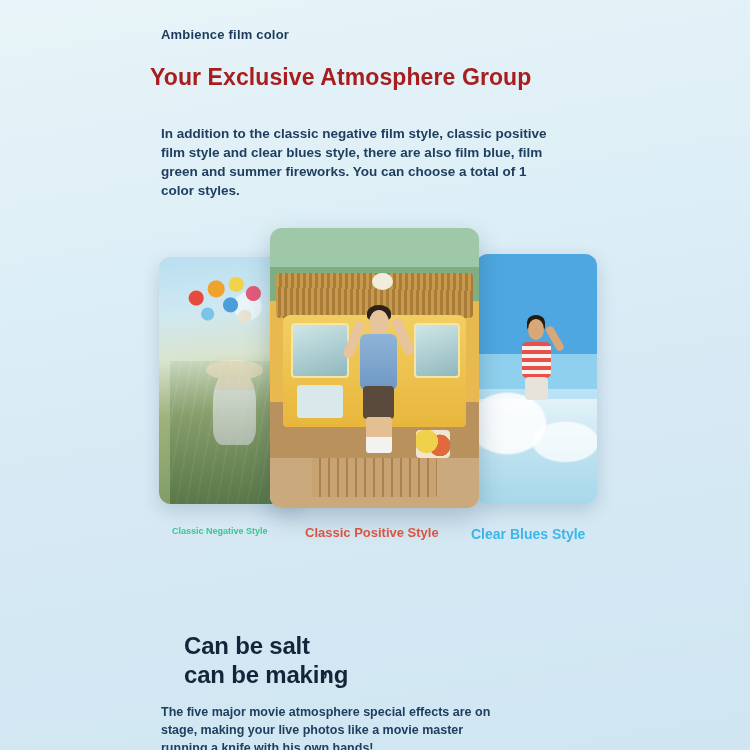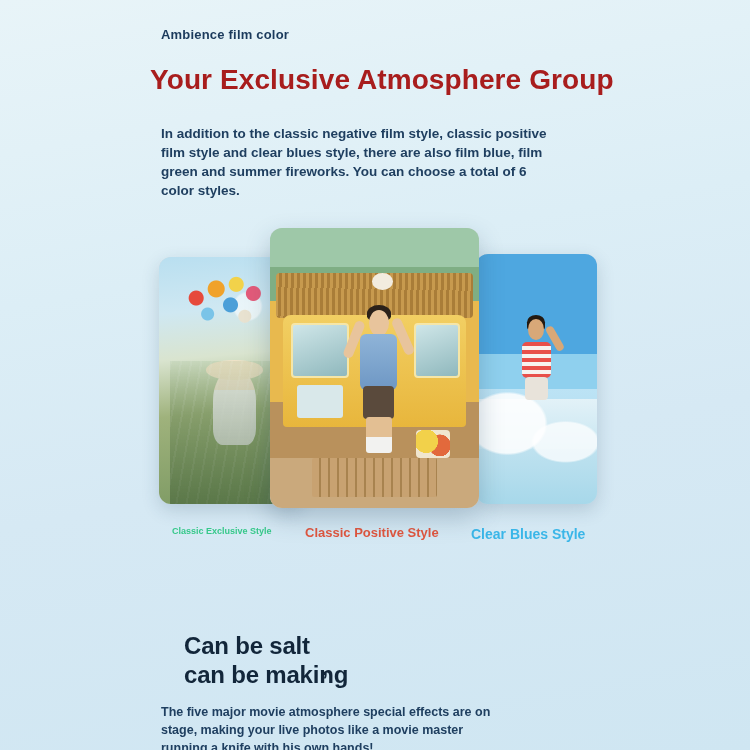--- a/index.html
+++ b/index.html
@@ -29,21 +29,21 @@
     top: 27px;
     font-size: 13px;
     font-weight: bold;
     color: #1b3a5c;
     letter-spacing: 0.2px;
   }
   .headline {
     position: absolute;
     left: 150px;
     top: 64px;
-    font-size: 28px;
+    font-size: 23px;
     font-weight: bold;
     color: #a81d1d;
     letter-spacing: 0.1px;
   }
   .body-copy {
     position: absolute;
     left: 161px;
     top: 124px;
     width: 400px;
     font-size: 13.5px;
@@ -383,21 +383,21 @@
     color: #1f3f60;
   }
 </style>
 </head>
 <body>
 
 <div class="page">
 
   <div class="eyebrow">Ambience film color</div>
   <div class="headline">Your Exclusive Atmosphere Group</div>
-  <div class="body-copy">In addition to the classic negative film style, classic positive film style and clear blues style, there are also film blue, film green and summer fireworks. You can choose a total of 6 color styles.</div>
+  <div class="body-copy">In addition to the classic negative film style, classic positive film style and clear blues style, there are also film blue, film green and summer fireworks. You can choose a total of 1 color styles.</div>
 
   <div class="cards">
 
     <div class="card card-left">
       <div class="ph ph-left">
         <div class="girl"></div>
       </div>
     </div>
 
     <div class="card card-right">
@@ -428,21 +428,21 @@
           <div class="torso"></div>
           <div class="shorts"></div>
           <div class="legs"></div>
         </div>
         <div class="fruit"></div>
         <div class="crate"></div>
       </div>
     </div>
   </div>
 
-  <div class="caption cap-1">Classic Exclusive Style</div>
+  <div class="caption cap-1">Classic Negative Style</div>
   <div class="caption cap-2">Classic Positive Style</div>
   <div class="caption cap-3">Clear Blues Style</div>
 
   <div class="big-line">
     <div>Can be salt</div>
     <div>can be making</div>
   </div>
   <div class="comma">,</div>
   <div class="body-copy2">The five major movie atmosphere special effects are on stage, making your live photos like a movie master running a knife with his own hands!</div>
 

